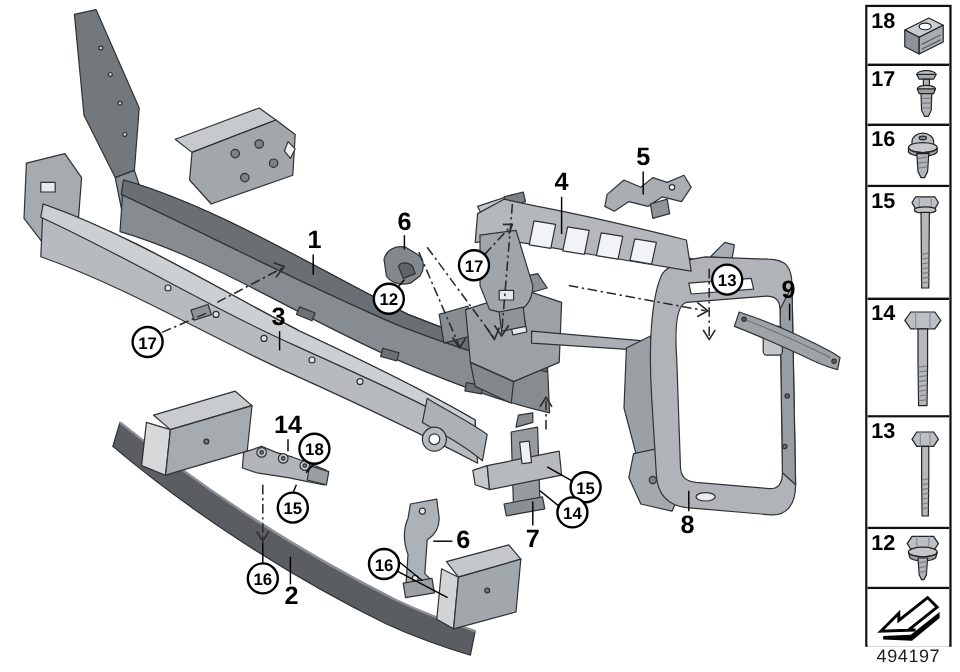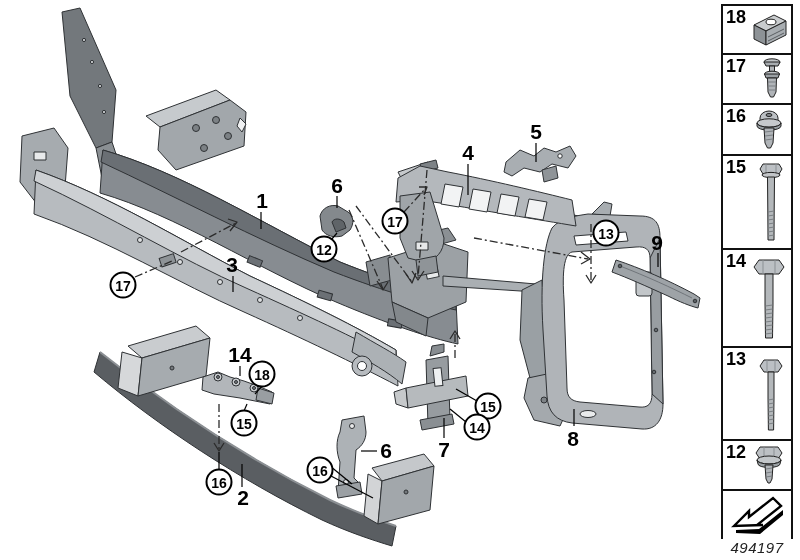--- a/index.html
+++ b/index.html
@@ -30,21 +30,21 @@
     width:100%;background:#fff;
   }
   .fcell:last-child{border-bottom:none;}
   .cell-number{
     position:absolute;left:3px;top:1px;font-size:18px;font-weight:700;color:#000;
   }
   .cell-icon{position:absolute;right:1px;top:50%;transform:translateY(-50%);}
   .cell-icon.tall{top:4px;transform:none;}
   .footer-code{
     position:absolute;left:717px;top:539px;width:80px;text-align:center;
-    font-size:15px;color:#222;letter-spacing:0.5px;font-style:italic;
+    font-size:15px;color:#222;letter-spacing:0.5px;
   }
 </style>
 </head>
 <body>
 
 <div id="stage">
 
   <svg class="drawing" width="800" height="560" viewBox="0 0 800 560">
     <g stroke="#2f3235" stroke-width="1" stroke-linejoin="round">
 

